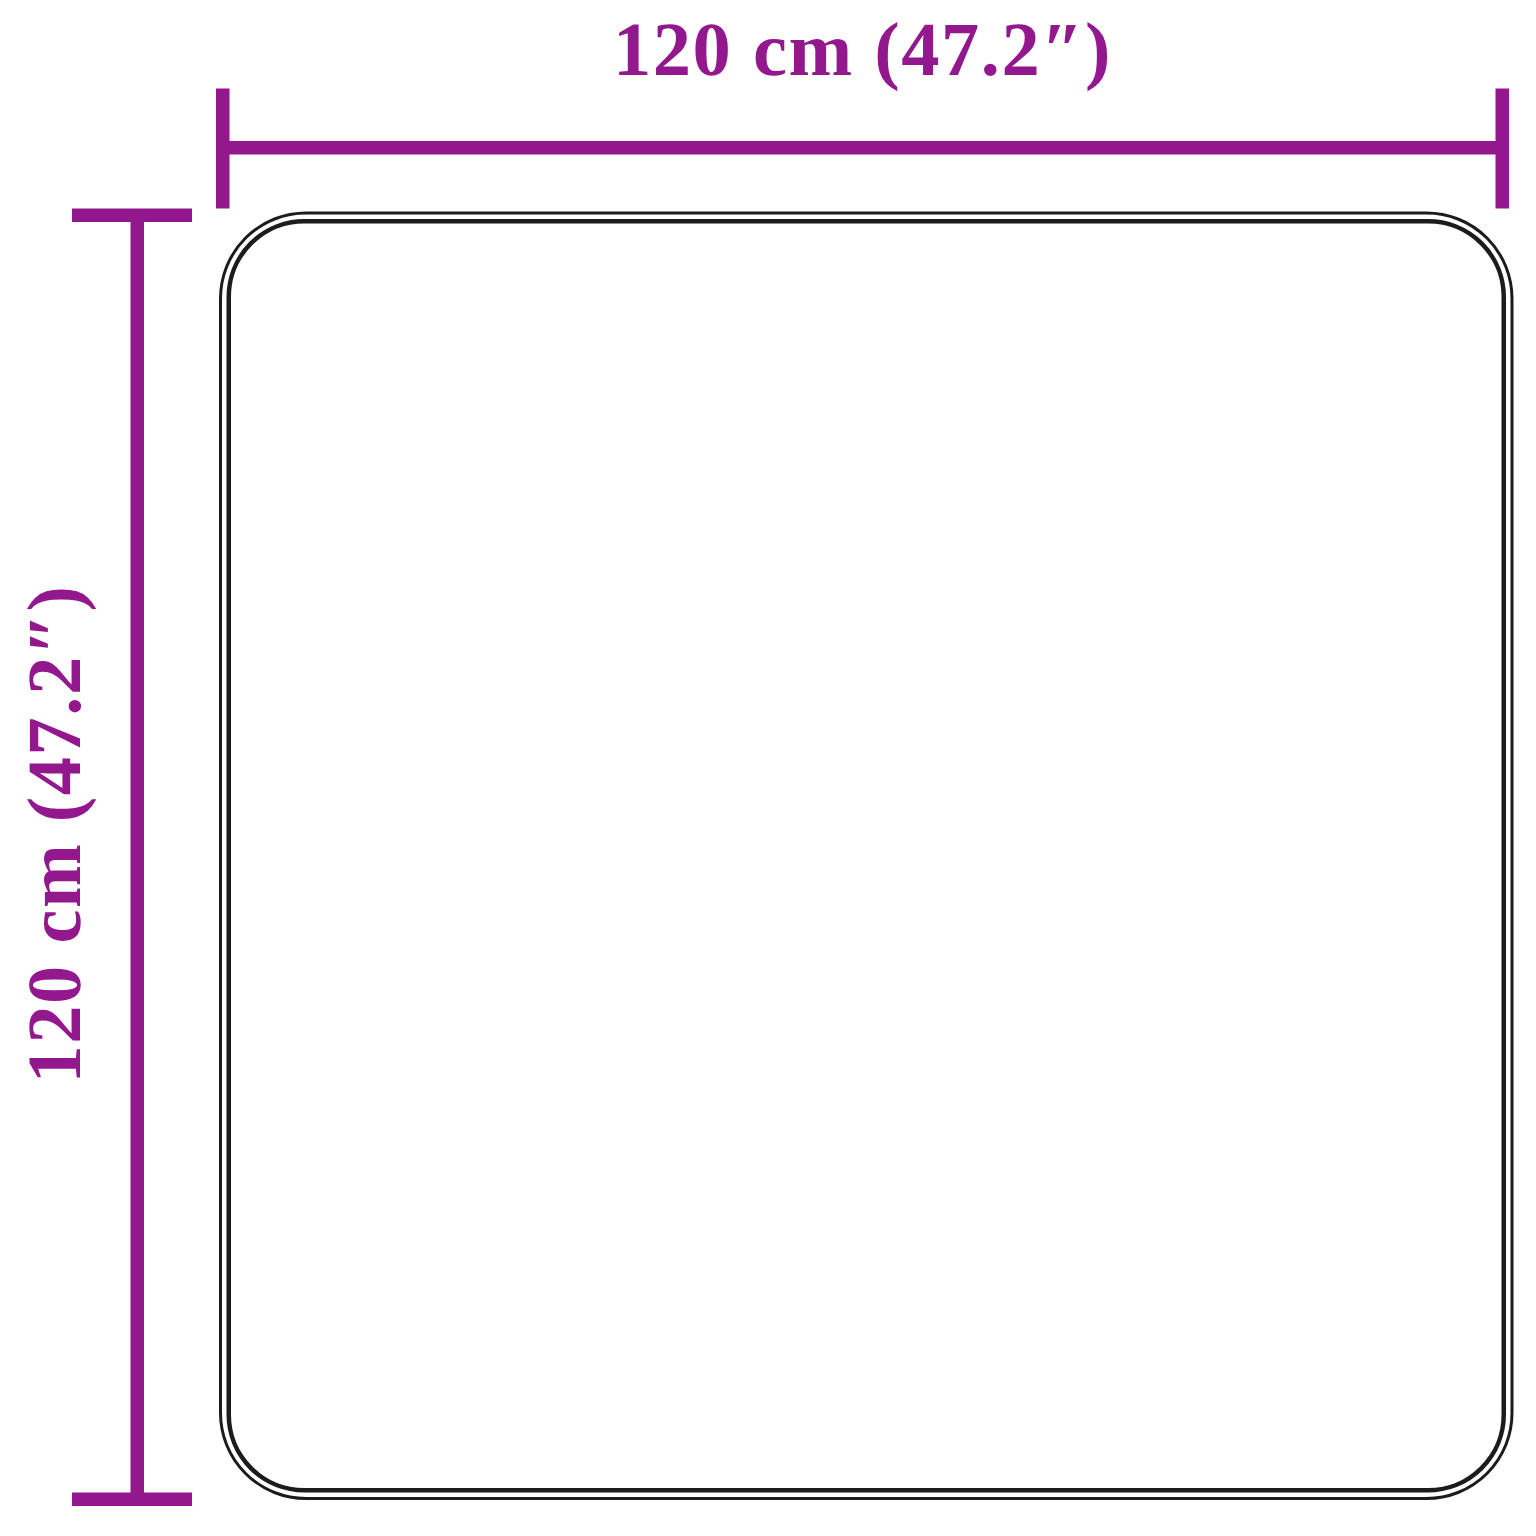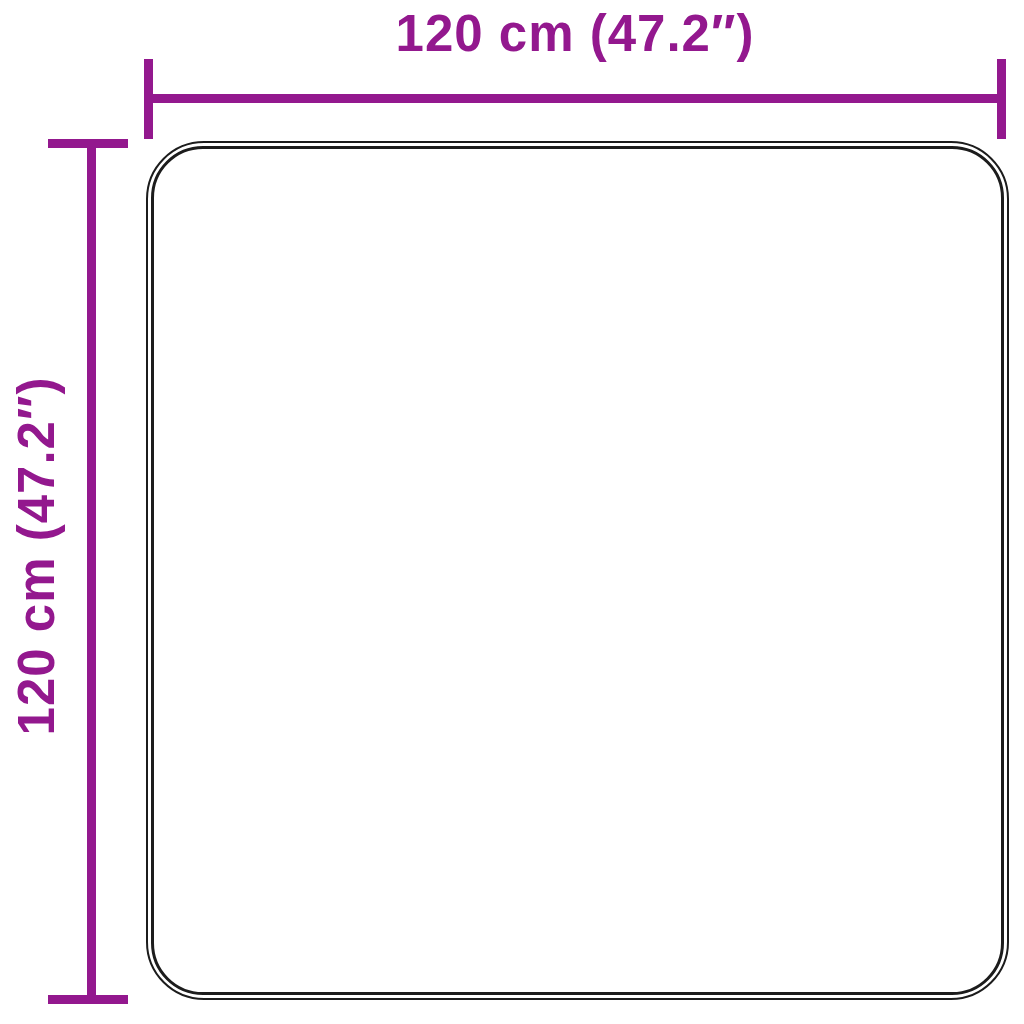--- a/index.html
+++ b/index.html
@@ -11,20 +11,21 @@
   body{
     background:var(--bg);
     font-family:"Liberation Sans", sans-serif;
   }
   .stage{
     position:relative;
     width:1024px;
     height:1024px;
     background:var(--bg);
     overflow:hidden;
+    font-family:Liberation Serif, serif;
   }
 
   
   .rug-outer{
     position:absolute;
     left:146px; top:141px;
     width:863px; height:859px;
     border:2px solid var(--outline);
     border-radius:58px;
     box-sizing:border-box;

